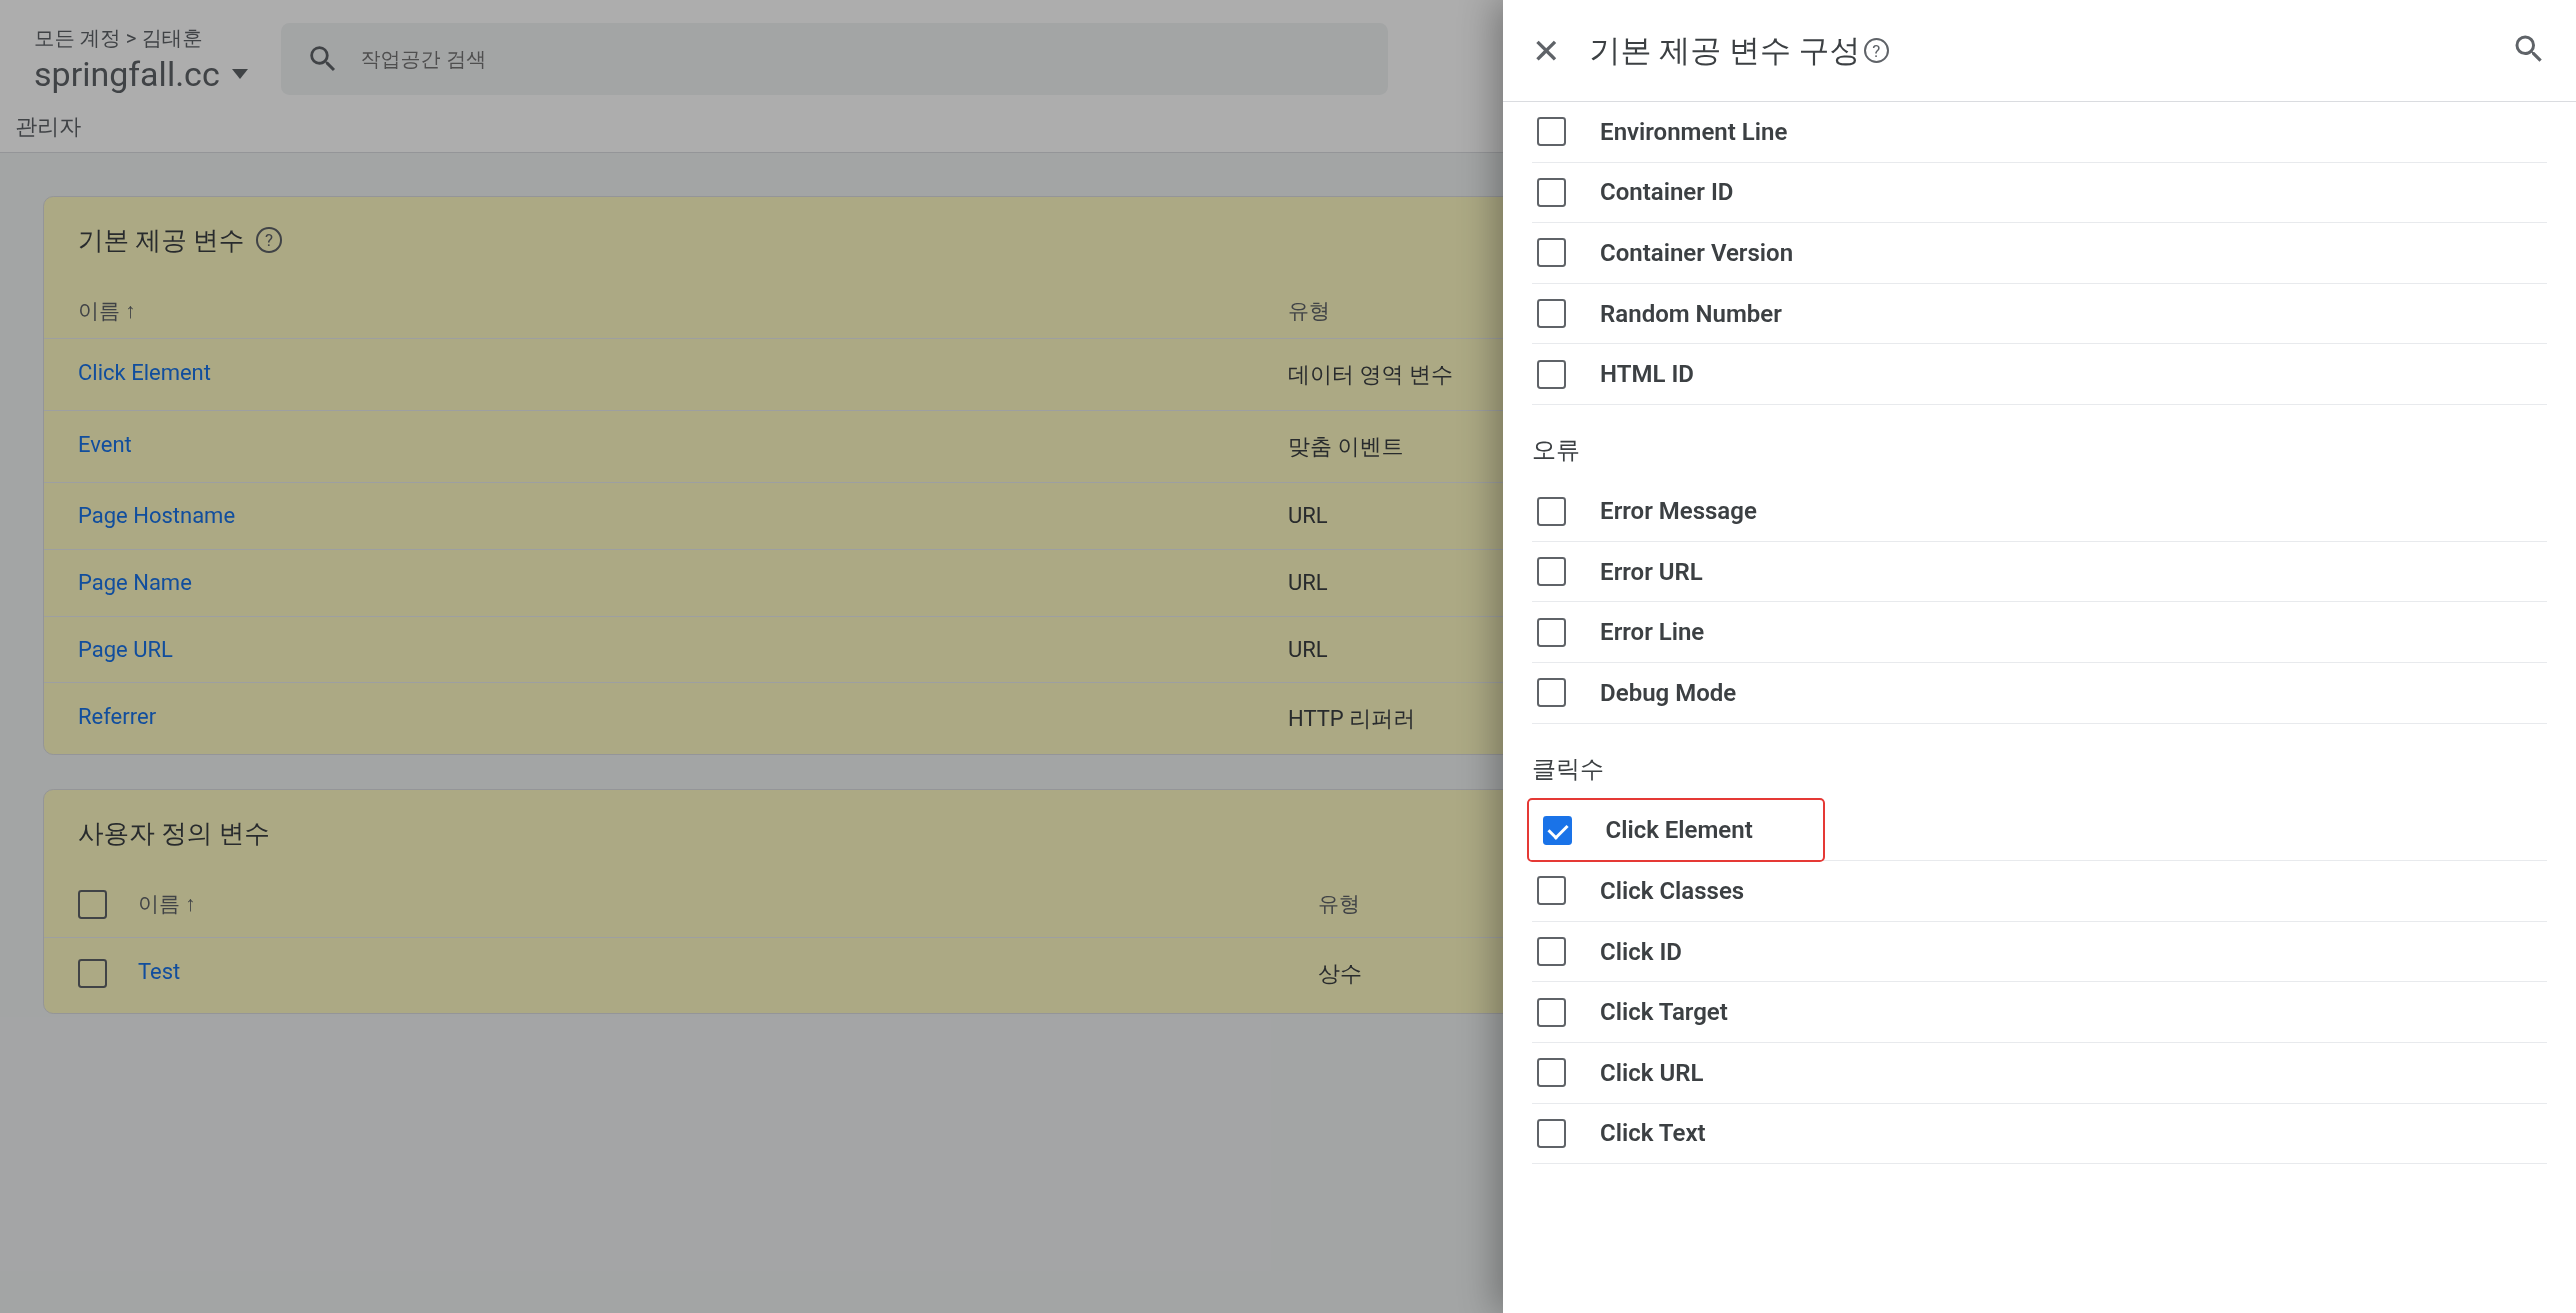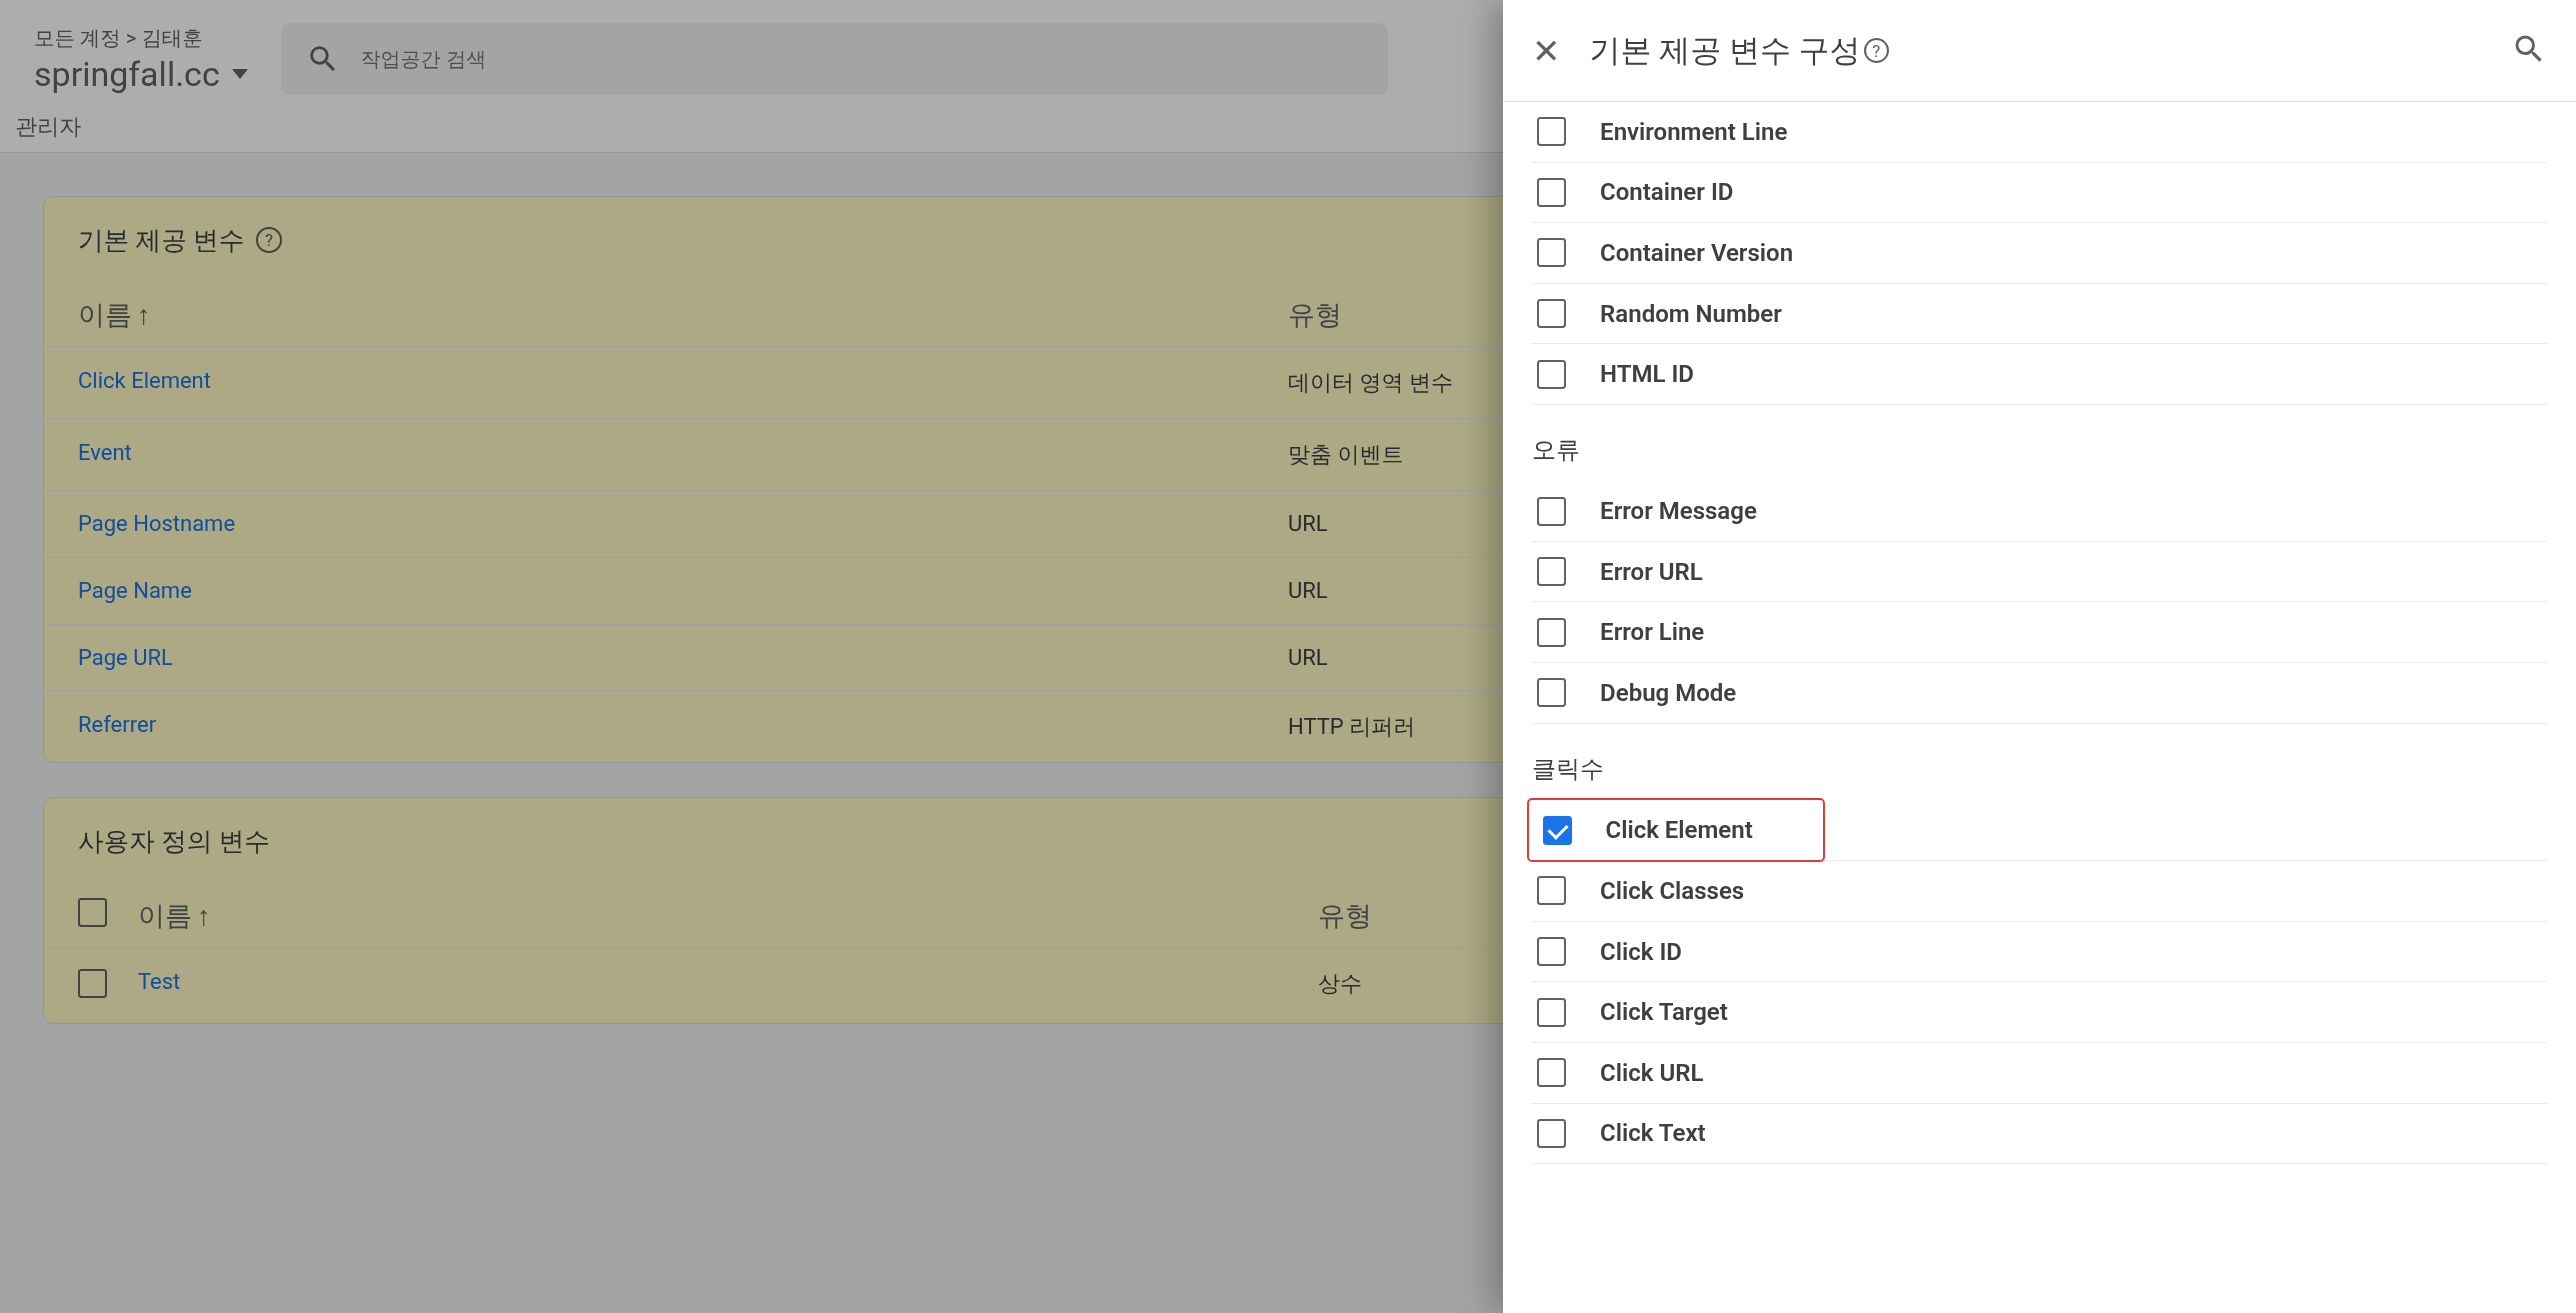--- a/index.html
+++ b/index.html
@@ -104,21 +104,21 @@
   border: 2.1px solid #5f6368;
   border-radius: 50%;
   display: inline-flex;
   align-items: center; justify-content: center;
   font-size: 17px; color: #5f6368;
 }
 .tbl-head {
   display: grid;
   grid-template-columns: 1fr 1fr;
   padding: 13.6px 34px;
-  font-size: 27px;
+  font-size: 21px;
   color: #5f6368;
   font-weight: 500;
 }
 .tbl-head.with-cb {
   grid-template-columns: 60px 1fr 1fr;
 }
 .sort-arrow { margin-left: 5.1px; }
 .tbl-row {
   display: grid;
   grid-template-columns: 1fr 1fr;

